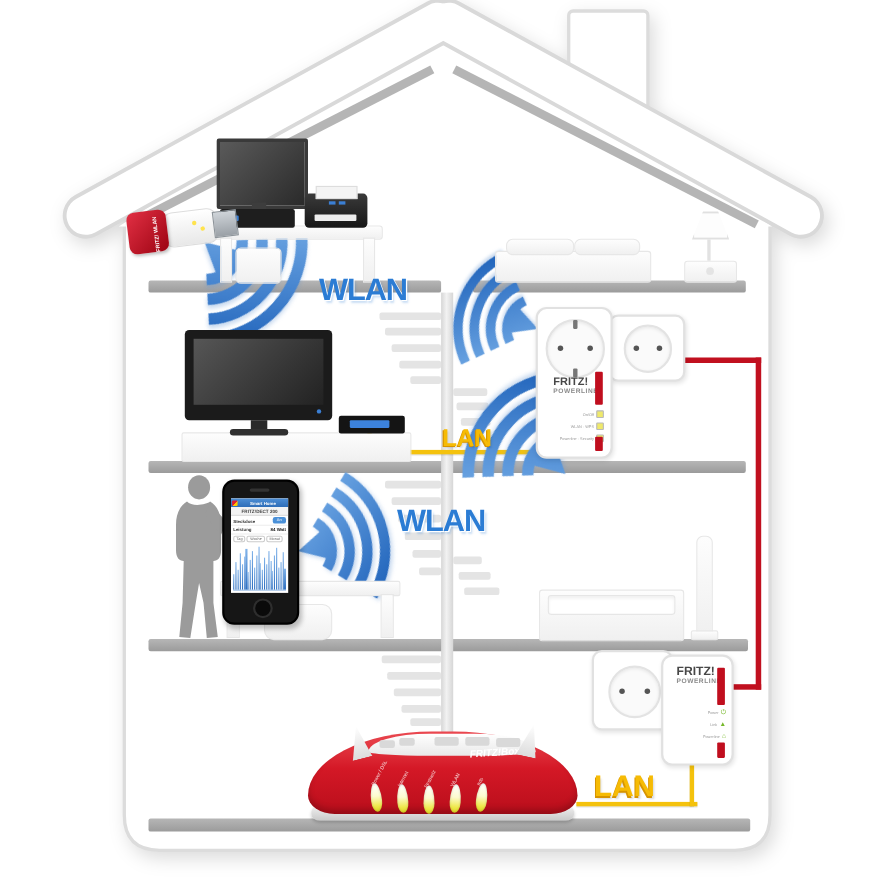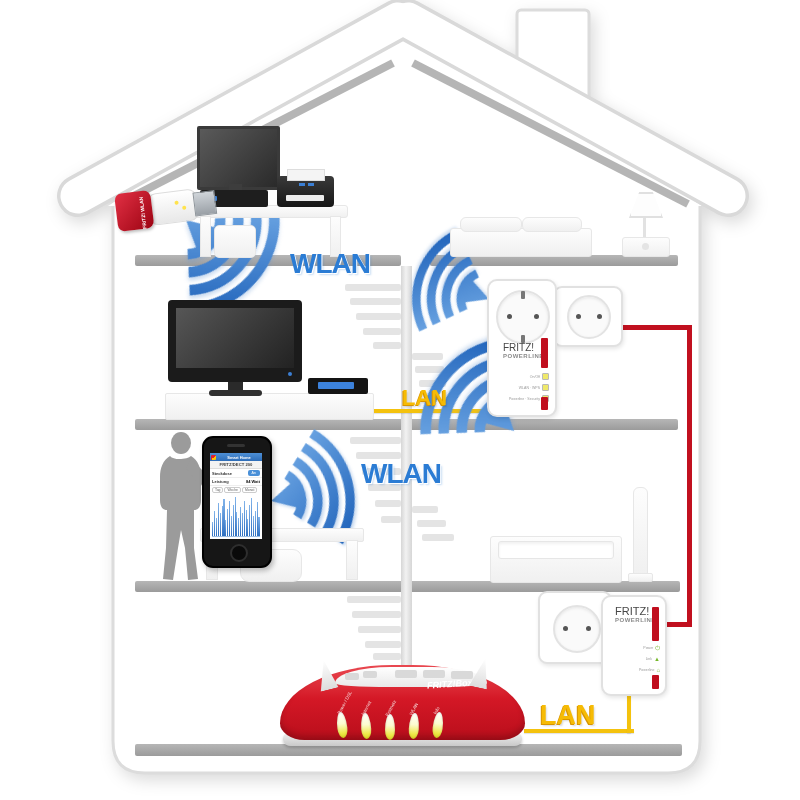--- a/index.html
+++ b/index.html
@@ -23,21 +23,21 @@
        text-shadow:-1px 1px 0 #d79400,1px 2px 2px rgba(0,0,0,.15);z-index:6;}
   
   .fan{position:absolute;z-index:4;transform-origin:12px 70px;filter:drop-shadow(2px 3px 2px rgba(100,150,210,.35));}
   
   .panel{position:absolute;background:#fff;border:2px solid #e1e1e1;border-radius:9px;
          box-shadow:1px 2px 4px rgba(0,0,0,.10);z-index:5;}
   .sock-circle{position:absolute;border:2px solid #e3e3e3;border-radius:50%;background:#fafafa;
                box-shadow:inset 0 1px 3px rgba(0,0,0,.08);}
   .sock-hole{position:absolute;width:5px;height:5px;border-radius:50%;background:#555;}
   .sock-clip{position:absolute;width:4px;height:8px;background:#777;border-radius:1px;}
-  .fritz-brand{font-weight:normal;color:#474747;letter-spacing:0;text-align:right;}
+  .fritz-brand{font-weight:bold;color:#474747;letter-spacing:0;text-align:right;}
   .fritz-sub{font-weight:bold;color:#8a8a8a;}
   .redstripe{position:absolute;width:7px;background:#c00e1e;border-radius:1px;}
   .ledrow{position:absolute;display:flex;align-items:center;justify-content:flex-end;gap:2px;}
   .ledrow .lbl{font-size:3.5px;color:#9a9a9a;white-space:nowrap;}
   .led-sq{width:5px;height:5px;background:#efe96a;border:1px solid #b9b9b9;border-radius:1px;}
   .led-g{font-size:6px;color:#76b82a;line-height:1;}
   
   .white-box{position:absolute;background:linear-gradient(#fdfdfd,#f0f0f0);border:1.5px solid #e7e7e7;z-index:4;}
   
   #phone-chart{display:flex;align-items:flex-end;}

